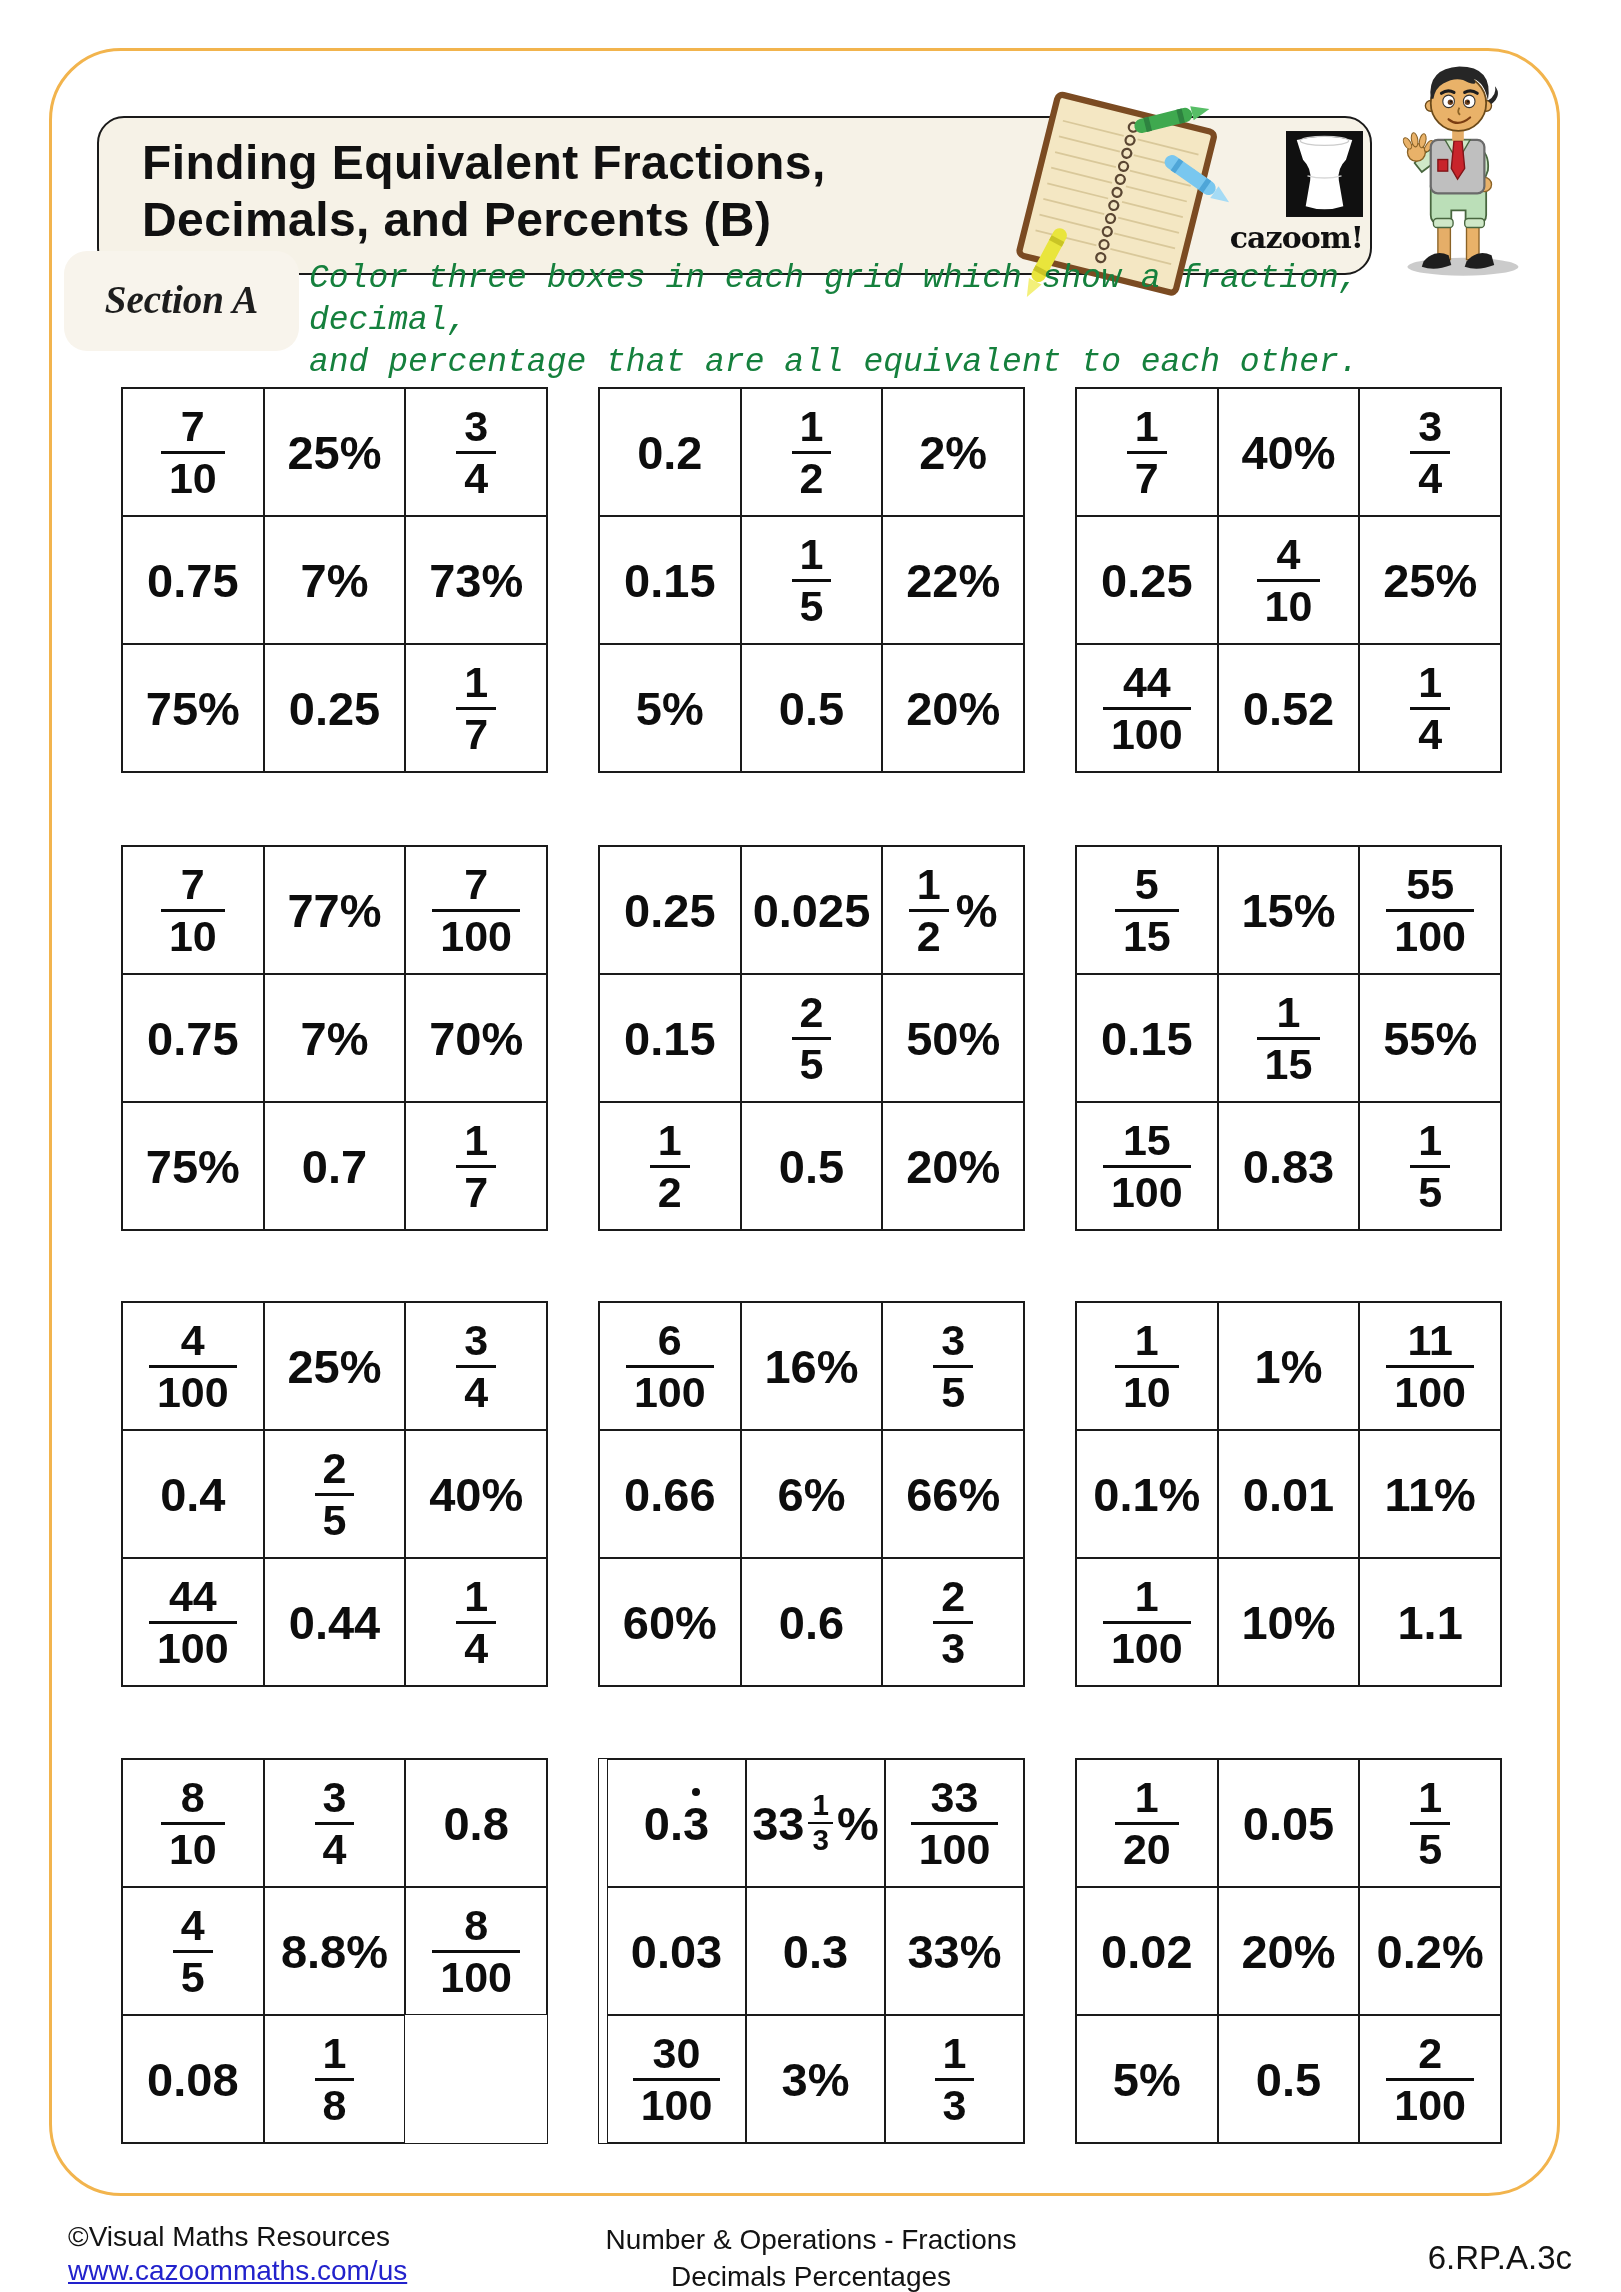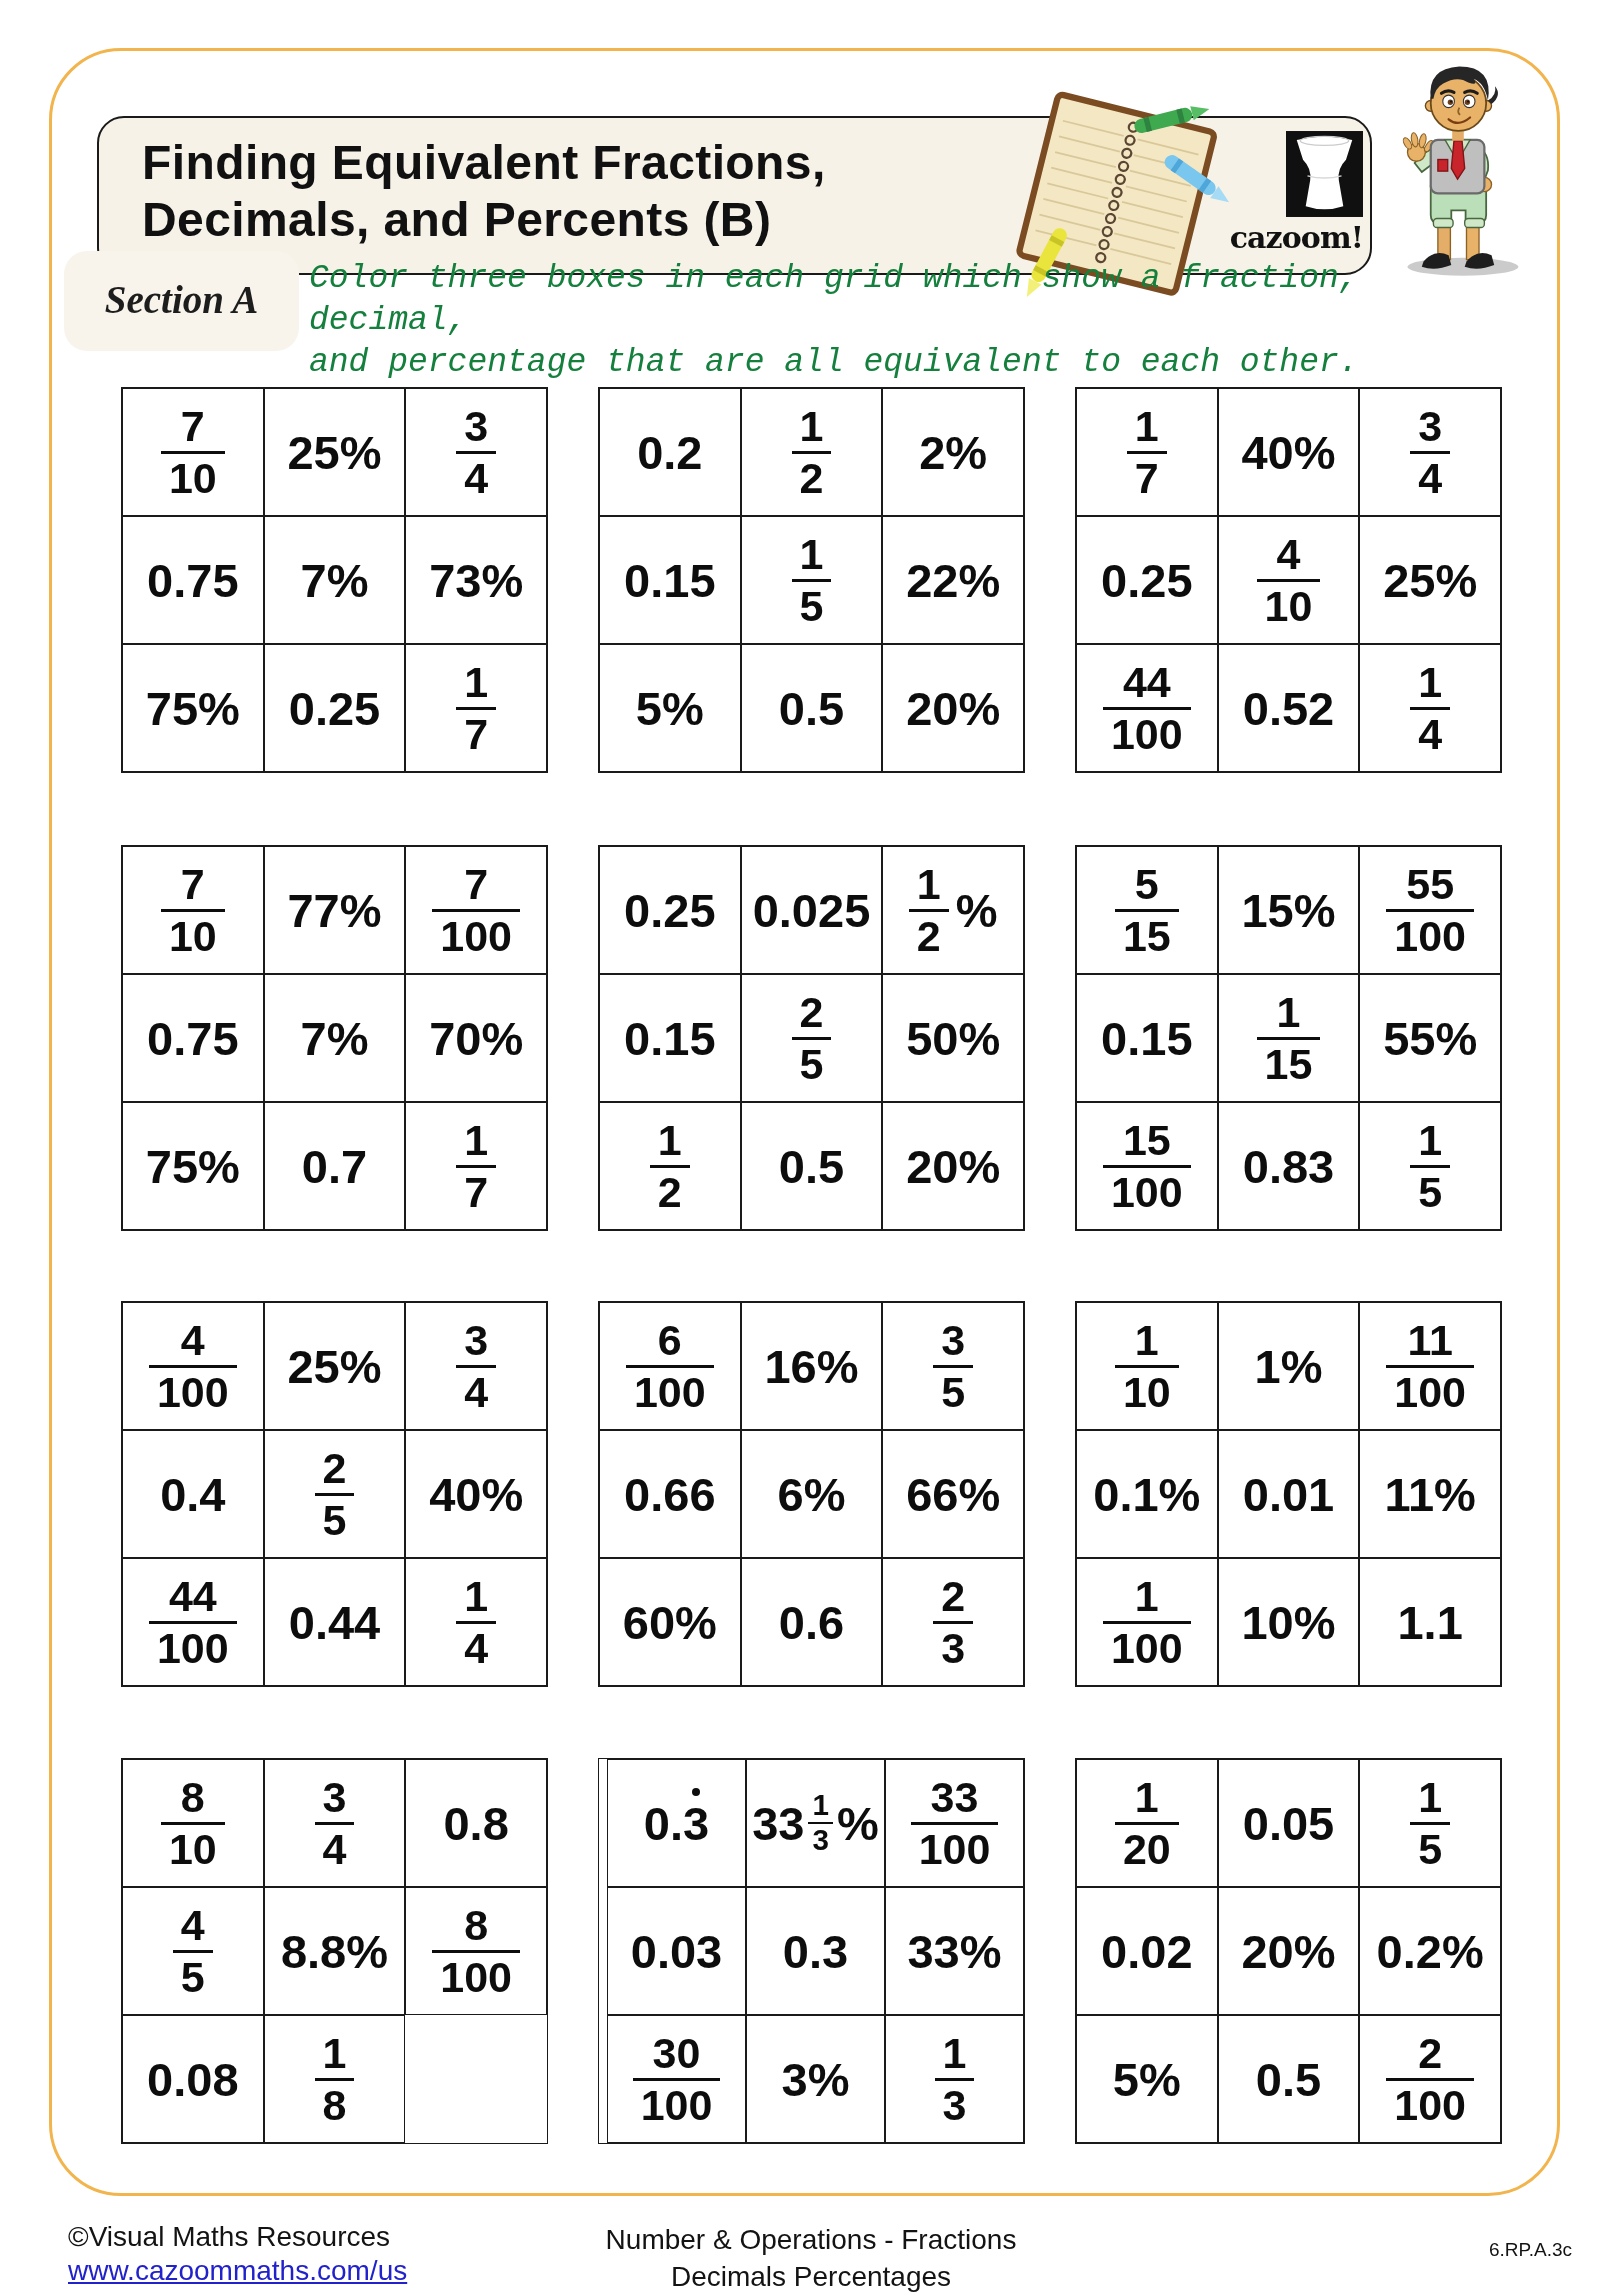--- a/index.html
+++ b/index.html
@@ -61,21 +61,21 @@
   .mixed .frac .den{border-top-width:2.7px;}
   .od{position:relative;display:inline-block;}
   .od::before{
     content:"";position:absolute;top:-7.2px;left:50%;transform:translateX(-50%);
     width:8px;height:8px;border-radius:50%;background:#0d0d0d;
   }
   
   .f-copy{position:absolute;left:68px;top:2221px;font-size:28px;color:#131313;}
   .f-url{position:absolute;left:68px;top:2255px;font-size:28px;color:var(--link);text-decoration:underline;cursor:pointer;}
   .f-center{position:absolute;left:0;top:2221px;width:1622px;text-align:center;font-size:28px;line-height:37px;color:#131313;}
-  .f-std{position:absolute;right:50px;top:2239px;font-size:19px;color:#131313;}
+  .f-std{position:absolute;right:50px;top:2239px;font-size:33px;color:#131313;}
 </style>
 </head>
 <body>
 
 <div class="page-border"></div>
 
 <div class="title-box">
   <div class="title-text">
     <div>Finding Equivalent Fractions,</div>
     <div>Decimals, and Percents (B)</div>

